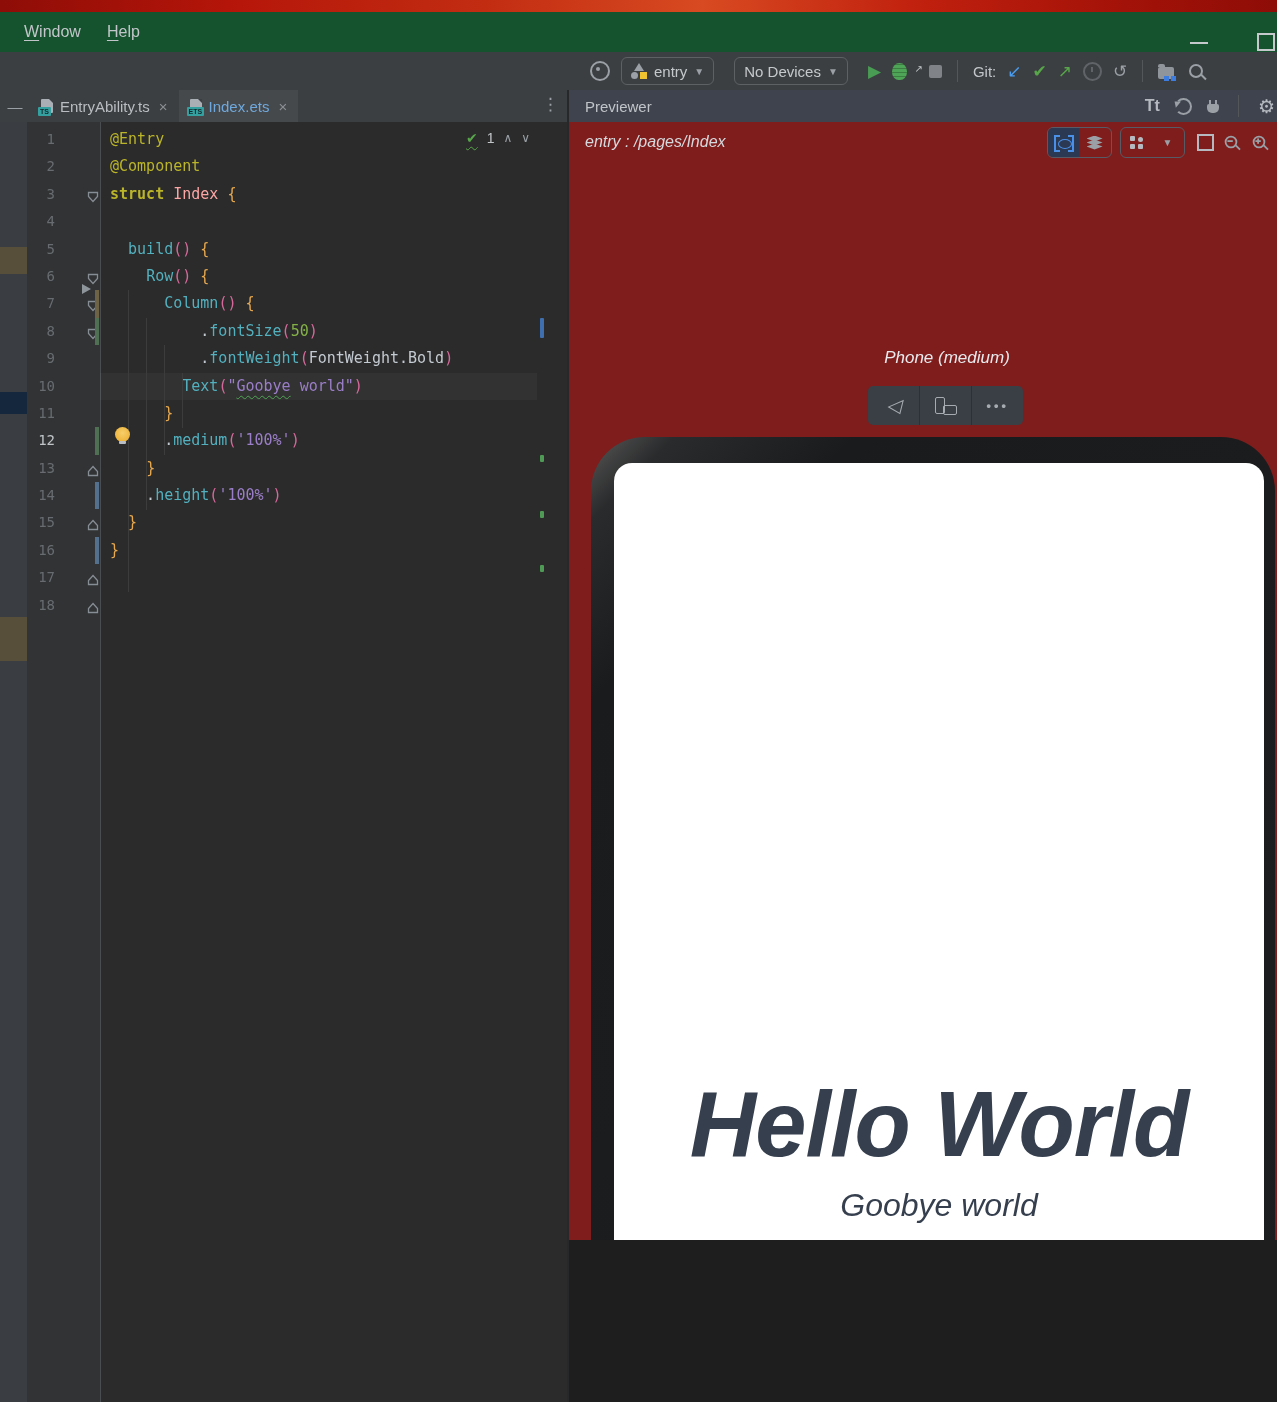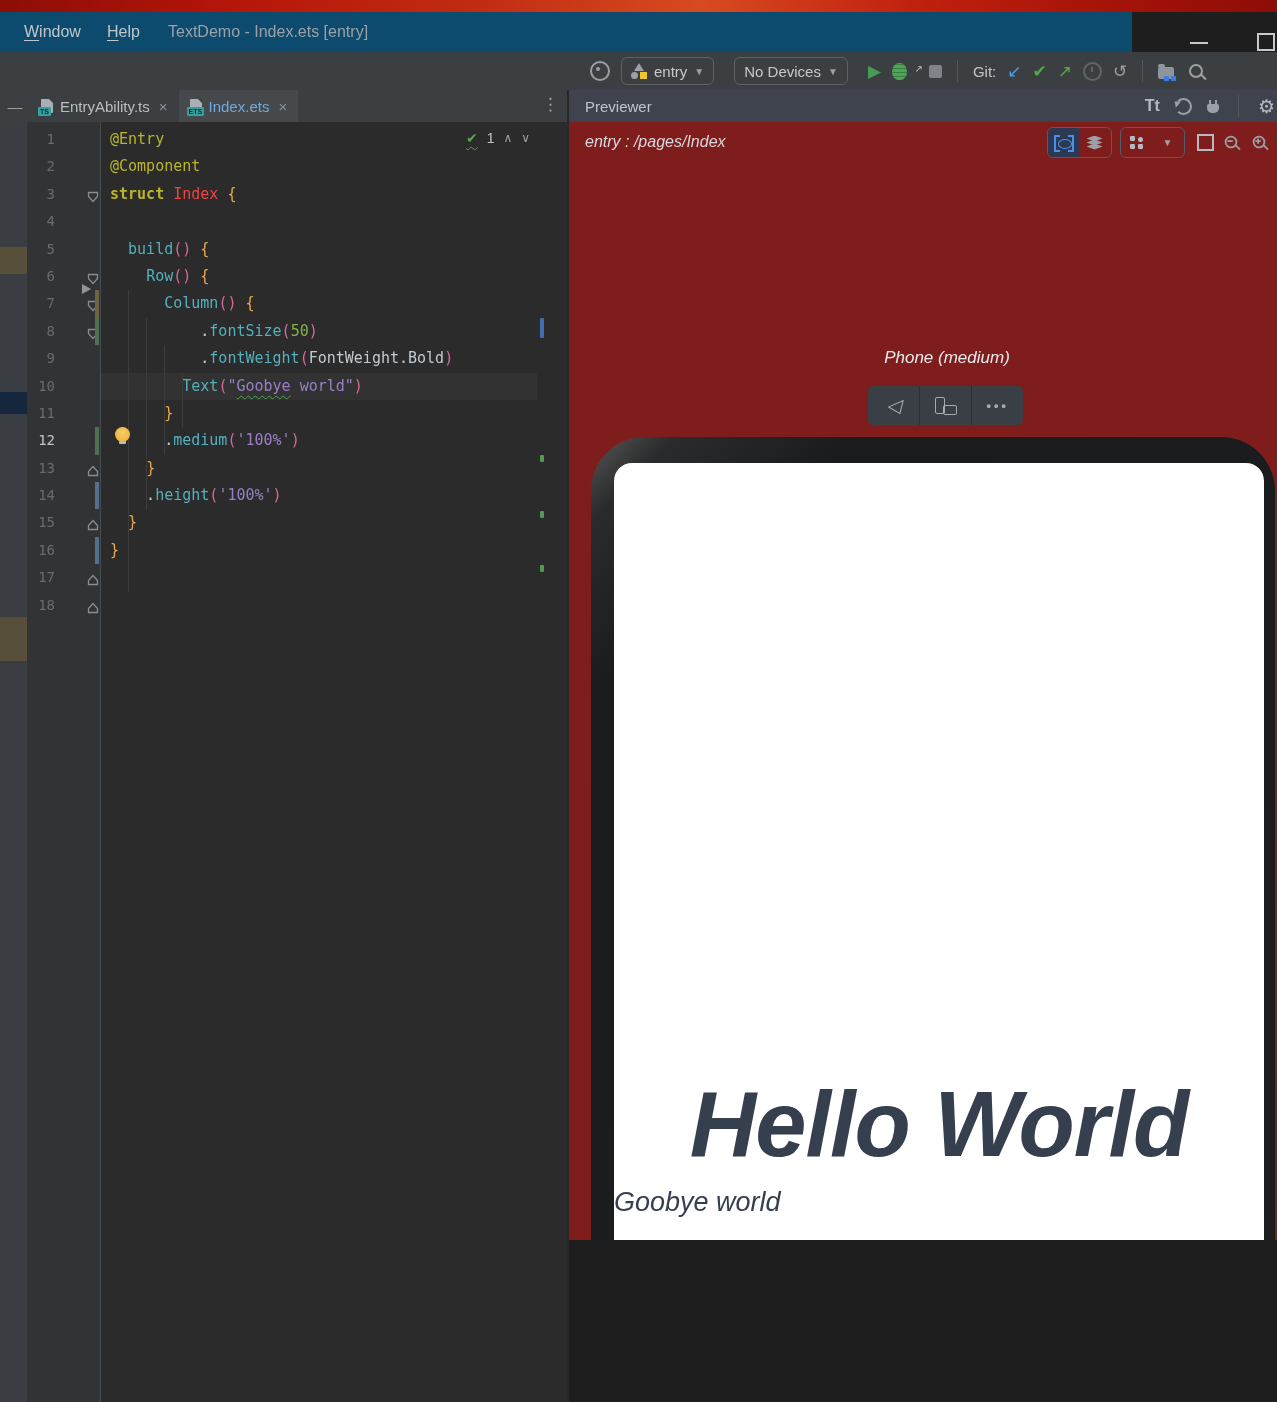--- a/index.html
+++ b/index.html
@@ -5,21 +5,21 @@
   html,body{margin:0;padding:0;background:#1e1e1e;}
   body{width:1277px;height:1402px;position:relative;overflow:hidden;
        font-family:"Liberation Sans",sans-serif;-webkit-font-smoothing:antialiased;}
   .abs{position:absolute;}
 
   
   #wallpaper{left:0;top:0;width:1277px;height:12px;
     background:linear-gradient(90deg,#8e0d07 0%,#b51509 18%,#c22d12 38%,#d84a21 55%,#c0200e 72%,#a31208 88%,#8e0d07 100%);}
 
   
-  #titlebar{left:0;top:12px;width:1132px;height:40px;background:#0c4a6e;border-bottom:3px solid #c2410c;}
+  #titlebar{left:0;top:12px;width:1277px;height:40px;background:#14532d;border-bottom:3px solid #c2410c;}
   #menu-bar{position:absolute;left:24px;top:0;height:40px;display:flex;align-items:center;gap:26px;}
   .menu-item{color:#c2c6ca;font-size:16px;cursor:default;}
   .menu-item u{text-underline-offset:3px;}
   #window-title{position:absolute;left:168px;top:0;height:40px;display:flex;align-items:center;
     color:#9da1a6;font-size:16px;}
   #win-min{position:absolute;left:1190px;top:30px;width:18px;height:2px;background:#c6c9cc;}
   #win-max{position:absolute;left:1257px;top:21px;width:14px;height:14px;border:2px solid #c6c9cc;background:transparent;}
 
   
   #toolbar{left:0;top:52px;width:1277px;height:38px;background:#3c3f41;border-bottom:1px solid #2e3133;}
@@ -75,21 +75,21 @@
   .gr{position:relative;height:27.4px;}
   .gr .num{position:absolute;left:0;top:0;width:28px;height:27.4px;line-height:27.4px;text-align:right;
     font-family:"DejaVu Sans Mono",monospace;font-size:14px;color:#686c70;}
   .gr.active .num{color:#c2c5c8;}
   .gr .fold{position:absolute;left:60px;top:8px;width:12px;height:12px;}
   .gr .bar{position:absolute;left:68px;top:0;width:4px;height:27.4px;}
   #code{position:absolute;left:100px;top:0;width:437px;height:946px;}
   .cl{height:27.4px;line-height:27.4px;white-space:pre;padding-left:10px;
     font-family:"DejaVu Sans Mono",monospace;font-size:15px;}
   .cl.active{background:rgba(255,255,255,.035);}
-  .tk-ann{color:#BBB529}.tk-kw{color:#BBB529;font-weight:bold}.tk-type{color:#ef4444}
+  .tk-ann{color:#BBB529}.tk-kw{color:#BBB529;font-weight:bold}.tk-type{color:#fca5a5}
   .tk-field{color:#dadde0;font-weight:bold}.tk-pl{color:#c3cad1}.tk-kw2{color:#CF8030}
   .tk-str{color:#9B7EC8}.tk-fn{color:#53b1bf}.tk-par{color:#d5699a}
   .tk-brace{color:#E8A94E}.tk-num{color:#84b147}.tk-kwthis{color:#e0e2e4;font-weight:bold}
   .tk-typo{color:#9B7EC8;text-decoration:underline;text-decoration-style:wavy;
     text-decoration-color:#4fa555;text-decoration-thickness:1px;text-underline-offset:4px;}
   .indent-guide{position:absolute;width:1px;background:#3c3c3c;}
   #run-arrow{position:absolute;left:82px;top:162px;width:0;height:0;
     border-top:5px solid transparent;border-bottom:5px solid transparent;border-left:9px solid #8f969b;}
   #bulb{position:absolute;left:115px;top:305px;width:15px;height:15px;border-radius:50%;
     background:radial-gradient(circle at 50% 40%,#f6cf6b,#eba928);}
@@ -159,34 +159,33 @@
     border:1.5px solid #a6abb1;border-radius:2px;}
   .dots{letter-spacing:3px;font-size:13px;font-weight:bold;}
 
   #phone{position:absolute;left:22px;top:315px;width:684px;height:970px;
     border-radius:54px 54px 0 0;
     background:linear-gradient(135deg,#585858 0%,#2a2b2c 5%,#1a1b1c 16%,#1d1e1f 100%);}
   #phone-screen{position:absolute;left:23px;top:26px;width:650px;height:944px;
     border-radius:18px 18px 0 0;background:#ffffff;}
   #hello-title{position:absolute;left:0;top:615px;width:100%;text-align:center;
     color:#353f4e;font-size:92px;font-weight:bold;letter-spacing:-1px;line-height:1;}
-  #hello-sub{position:absolute;left:0;top:726px;width:100%;text-align:left;
-    color:#353f4e;font-size:27px;line-height:1;}
+  #hello-sub{position:absolute;left:0;top:726px;width:100%;text-align:center;
+    color:#353f4e;font-size:32px;line-height:1;}
 </style>
 </head>
 <body>
 
 <div id="wallpaper" class="abs"></div>
 
 <div id="titlebar" class="abs">
   <div id="menu-bar">
       <span class="menu-item"><u>W</u>indow</span>
       <span class="menu-item"><u>H</u>elp</span>
     </div>
-  <div id="window-title">TextDemo - Index.ets [entry]</div>
   <div id="win-min"></div>
   <div id="win-max"></div>
 </div>
 
 <div id="toolbar" class="abs">
   <div id="toolbar-controls">
     <span class="target-icon"></span>
     <span class="combo">
       <span class="module-icon">
           <i class="tri"></i>

